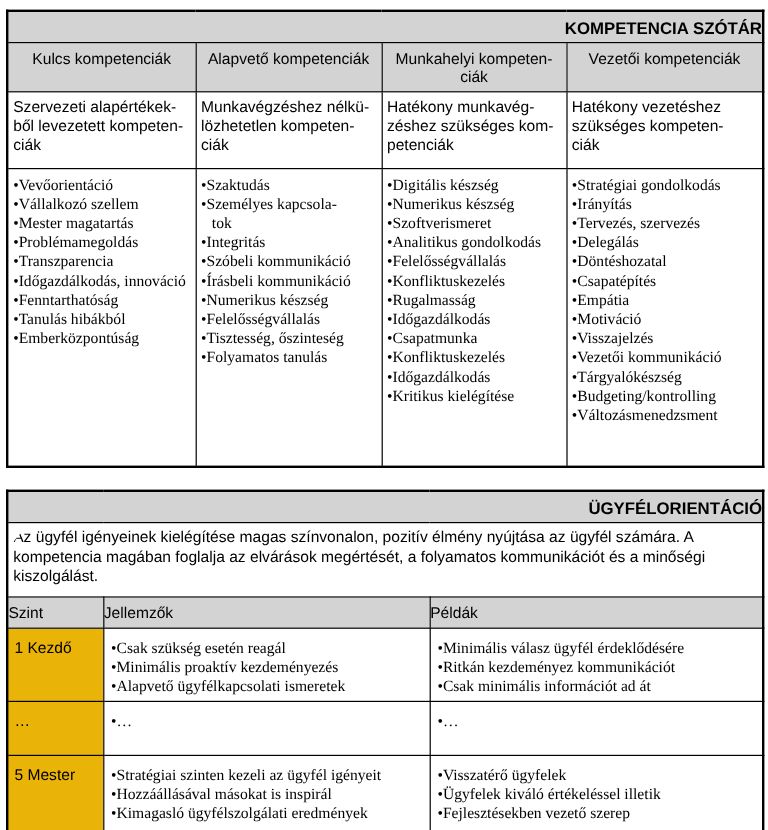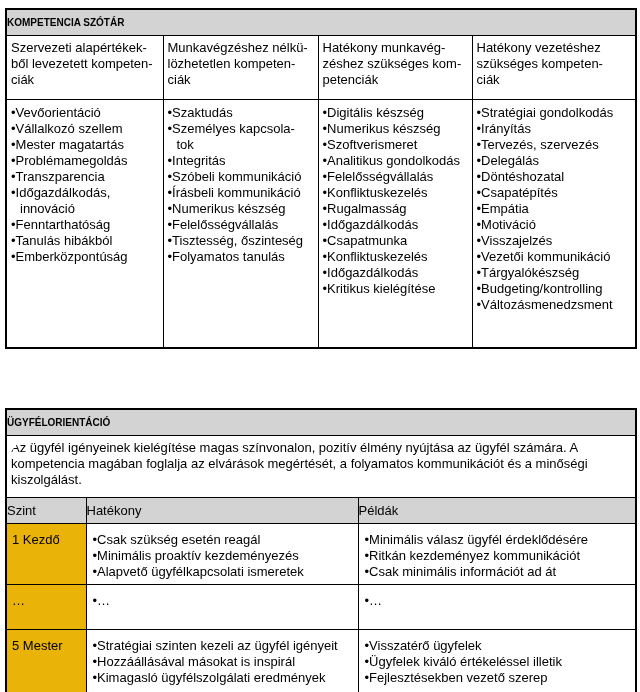--- a/index.html
+++ b/index.html
@@ -30,24 +30,24 @@
     font-size: 13px;
     font-weight: normal;
     vertical-align: top;
     overflow: hidden;
     padding: 0;
   }
 
   .title-cell {
     background: #d3d3d3;
     font-weight: bold;
-    text-align: left;
+    text-align: right;
     vertical-align: middle;
     height: 25px;
-    font-size: 10px;
+    font-size: 14px;
   }
 
   
   .dict .colhead {
     background: #d3d3d3;
     text-align: center;
     vertical-align: top;
     padding: 5px 2px 2px 2px;
     height: 33px;
     line-height: 15px;
@@ -60,20 +60,21 @@
     white-space: pre-line;
   }
   .dict .list-cell { height: 238px; }
   .list-cell { padding: 5px 1px 4px 4px; }
 
   ul.blist {
     margin: 0;
     padding: 0;
     list-style: none;
     line-height: 16px;
+    font-family: Liberation Serif, serif;
   }
   ul.blist li {
     padding-left: 9px;
     text-indent: -9px;
     white-space: pre-line;
   }
   ul.blist li::before { content: "\2022 "; }
 
   
   .comp .desc2 {
@@ -107,20 +108,27 @@
   <table class="dict">
     <colgroup>
       <col style="width:157px">
         <col style="width:155px">
         <col style="width:154px">
         <col style="width:164px">
     </colgroup>
     <tbody>
       <tr>
         <th class="title-cell" colspan="4">KOMPETENCIA SZÓTÁR</th>
+      </tr>
+      <tr>
+        <th class="colhead">Kulcs kompetenciák</th>
+        <th class="colhead">Alapvető kompetenciák</th>
+        <th class="colhead">Munkahelyi kompeten-
+ciák</th>
+        <th class="colhead">Vezetői kompetenciák</th>
       </tr>
       <tr>
         <td class="desc">Szervezeti alapértékek-
 ből levezetett kompeten-
 ciák</td>
         <td class="desc">Munkavégzéshez nélkü-
 lözhetetlen kompeten-
 ciák</td>
         <td class="desc">Hatékony munkavég-
 zéshez szükséges kom-
@@ -204,21 +212,21 @@
       <tr>
         <th class="title-cell" colspan="3">ÜGYFÉLORIENTÁCIÓ</th>
       </tr>
       <tr>
         <td class="desc2" colspan="3">Az ügyfél igényeinek kielégítése magas színvonalon, pozitív élmény nyújtása az ügyfél számára. A
 kompetencia magában foglalja az elvárások megértését, a folyamatos kommunikációt és a minőségi
 kiszolgálást.</td>
       </tr>
       <tr>
         <th class="colhead2">Szint</th>
-        <th class="colhead2">Hatékony</th>
+        <th class="colhead2">Jellemzők</th>
         <th class="colhead2">Példák</th>
       </tr>
       <tr class="row-1">
         <td class="level-cell">1 Kezdő</td>
         <td class="list-cell">
           <ul class="blist">
             <li>Csak szükség esetén reagál</li>
             <li>Minimális proaktív kezdeményezés</li>
             <li>Alapvető ügyfélkapcsolati ismeretek</li>
           </ul>

